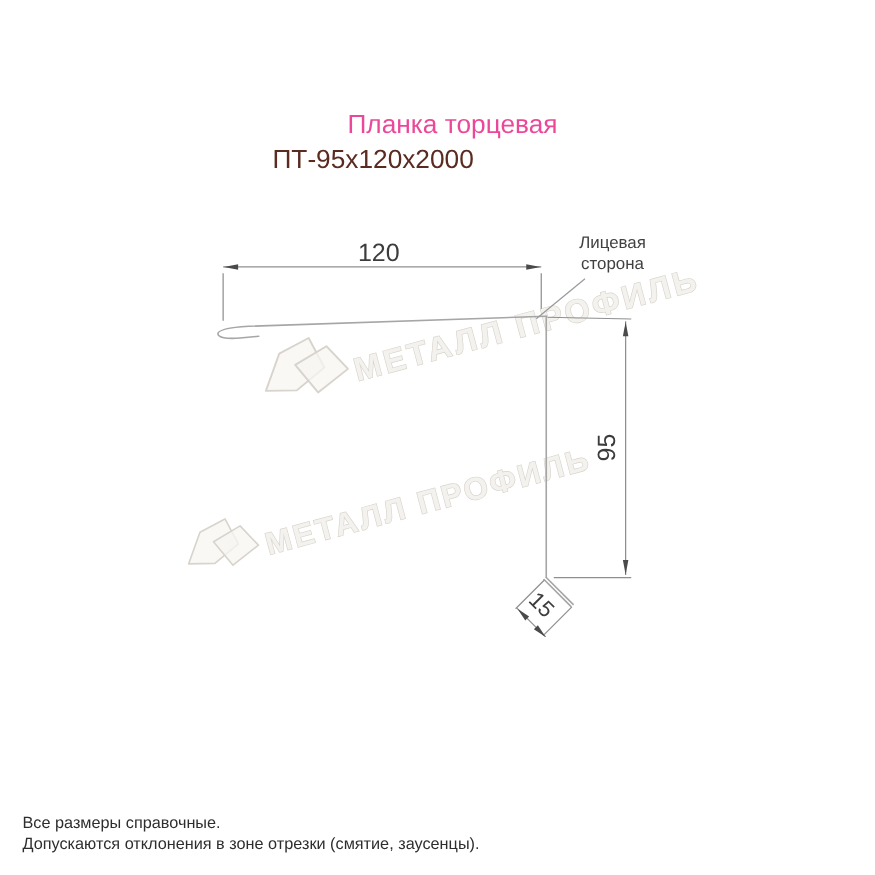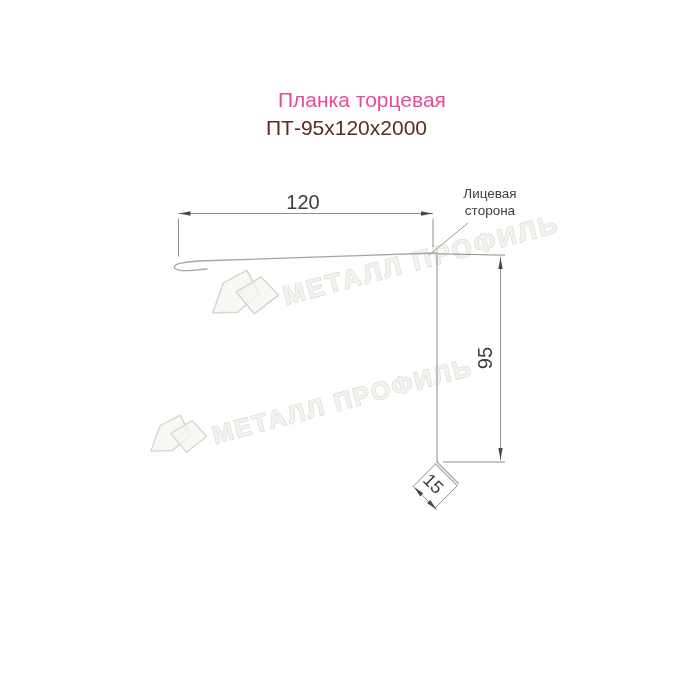--- a/index.html
+++ b/index.html
@@ -11,21 +11,21 @@
     position:absolute;left:0;top:26px;width:700px;margin:0;
     text-align:center;font-size:24px;font-weight:400;color:#1b1b1b;
     letter-spacing:0.3px;
   }
   .product-name{
     position:absolute;left:12px;top:88px;width:700px;
     text-align:center;font-size:21px;color:#ec4899;
   }
   .product-code{
     position:absolute;left:0;top:116px;width:597px;
-    text-align:center;font-size:21px;color:#5a2b20;margin-left:48px;
+    text-align:center;font-size:21px;color:#5a2b20;
   }
   .drawing{position:absolute;left:0;top:0;width:700px;height:700px;}
   .drawing text{font-family:"Liberation Sans", sans-serif;}
   .dim-text{fill:#3c3c3c;}
   .wm-text{
     font-weight:bold;fill:#f4f2ee;stroke:#d6d2ca;stroke-width:1px;
     paint-order:stroke;
   }
   .wm-shape{fill:#f7f5f1;fill-opacity:0.75;stroke:#d8d4cd;stroke-width:1.5;stroke-linejoin:round;}
   .profile{stroke:#a6a6a6;stroke-width:1.3;fill:none;stroke-linecap:round;}
@@ -98,14 +98,18 @@
       <text class="dim-text" transform="translate(429,488) rotate(45)" text-anchor="middle" font-size="18">15</text>
     </g>
 
     <g>
       <line class="leader" x1="468" y1="223" x2="429" y2="255"></line>
       <text class="face-text" x="490" y="198" text-anchor="middle" font-size="13.5">Лицевая</text>
       <text class="face-text" x="490" y="215" text-anchor="middle" font-size="13.5">сторона</text>
     </g>
   </svg>
 
+  <div class="footer">
+    <div>Все размеры справочные.</div>
+    <div>Допускаются отклонения в зоне отрезки (смятие, заусенцы).</div>
+  </div>
 
 </div>
 
 </body></html>

